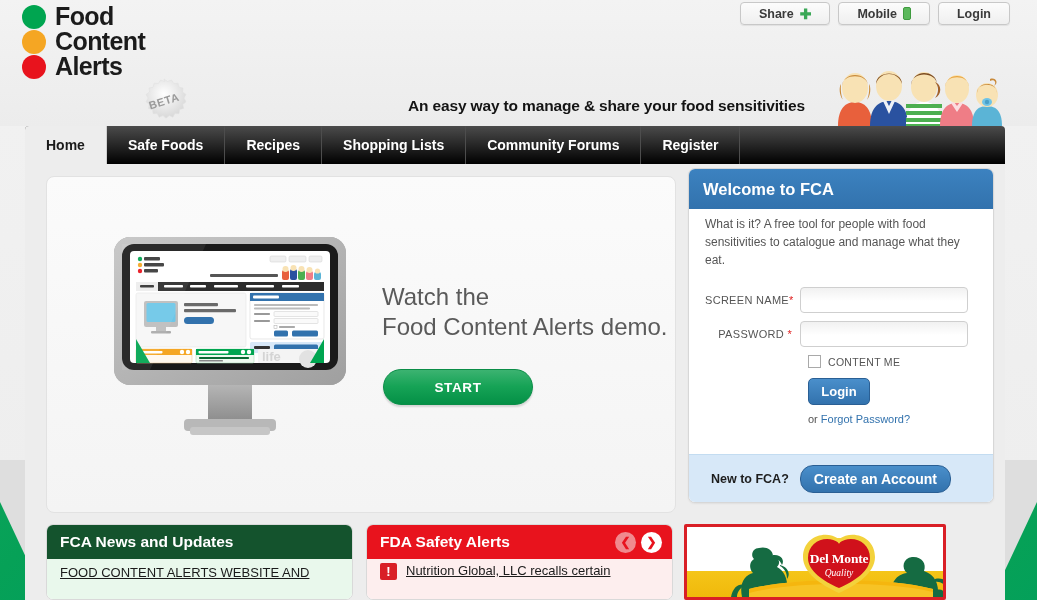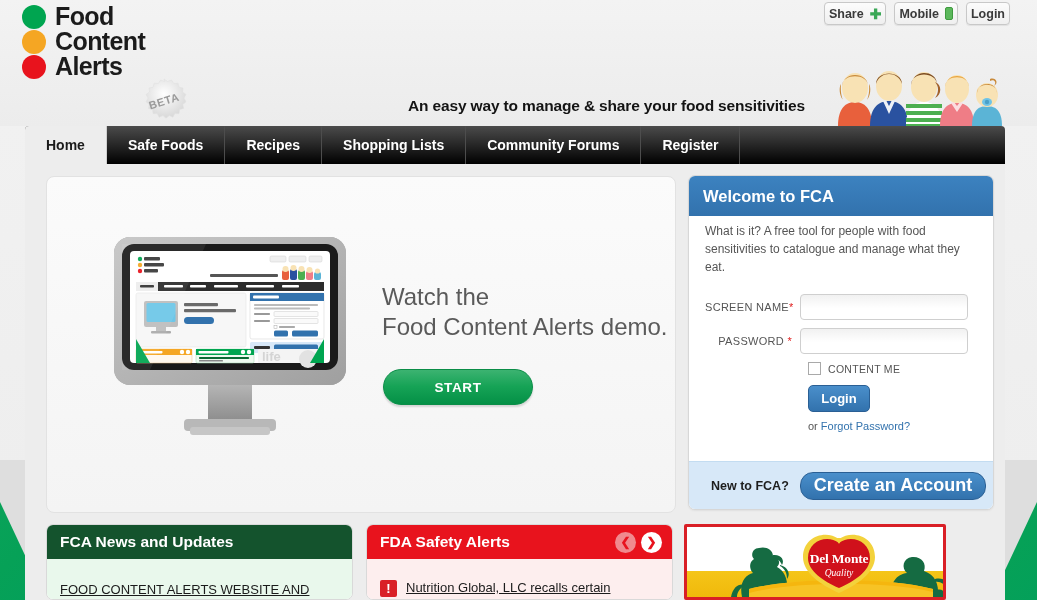--- a/index.html
+++ b/index.html
@@ -66,21 +66,21 @@
     white-space: nowrap;
   }
 
   
   #topbuttons {
     position: absolute; right: 27px; top: 2px;
     display: flex; gap: 8px;
   }
   .topbtn {
     display: flex; align-items: center; gap: 6px;
-    height: 23px; padding: 0 4px;
+    height: 23px; padding: 0 18px;
     border: 1px solid #c8c8c8; border-radius: 4px;
     background: linear-gradient(to bottom, #fcfcfc 0%, #efefef 100%);
     font-size: 12.5px; font-weight: bold; color: #3a3a3a;
     cursor: pointer;
     box-shadow: 0 1px 1px rgba(0,0,0,.07);
   }
   .plus-icon { color: #3aa856; font-size: 14px; font-weight: bold; line-height: 1; }
   .phone-icon {
     width: 8px; height: 13px; border-radius: 2px;
     background: #5cb85c; border: 1px solid #3f9b3f;
@@ -146,21 +146,21 @@
     border: 1px solid #0a8d47;
     color: #ffffff; font-size: 13.5px; font-weight: bold;
     letter-spacing: 0.6px;
     display: flex; align-items: center; justify-content: center;
     cursor: pointer;
     box-shadow: 0 2px 2px rgba(0,0,0,.14);
   }
 
   
   #welcome {
-    position: absolute; left: 663px; top: 11px;
+    position: absolute; left: 663px; top: 4px;
     width: 306px; height: 335px;
     background: #ffffff;
     border: 1px solid #d7d7d7;
     border-radius: 7px;
     overflow: hidden;
     box-shadow: 0 1px 2px rgba(0,0,0,.06);
   }
   #welcome-head {
     height: 40px;
     background: linear-gradient(to bottom, #3c82c0 0%, #3272ad 100%);
@@ -218,21 +218,21 @@
     background: #d7e8f8;
     border-top: 1px solid #c3dcf1;
     display: flex; align-items: center; padding-left: 22px; gap: 11px;
   }
   #newto-label { font-size: 12.5px; font-weight: bold; color: #1d1d1d; }
   #create-btn {
     height: 28px; padding: 0 13px;
     border-radius: 13px;
     background: linear-gradient(to bottom, #4a8fcb 0%, #3272ad 100%);
     border: 1px solid #2a5f94;
-    color: #fff; font-size: 18px; font-weight: bold;
+    color: #fff; font-size: 14px; font-weight: bold;
     display: flex; align-items: center;
     cursor: pointer;
   }
 
   
   .panel {
     position: absolute; top: 360px;
     background: #fff;
     border-radius: 7px;
     overflow: hidden;
@@ -251,21 +251,21 @@
     background: #fff;
     border-radius: 2px;
   }
   .panel-head {
     height: 34px; display: flex; align-items: center;
     padding: 0 10px 0 13px;
     color: #fff; font-size: 15.5px; font-weight: bold;
   }
   #news-head { background: #14532d; }
   #fda-head  { background: #e8131d; justify-content: space-between; }
-  .panel-body { padding: 21px 13px 0 13px; }
+  .panel-body { padding: 4px 13px 0 13px; }
   #news-body { background: #e9f8ec; height: 41px; }
   #fda-body  { background: #fdeeee; height: 41px; display: flex; align-items: flex-start; gap: 9px; }
   .panel-link {
     font-size: 13px; color: #1b1b1b; text-decoration: underline;
     cursor: pointer; line-height: 16px;
   }
   .arrows { display: flex; gap: 5px; }
   .arrow {
     width: 21px; height: 21px; border-radius: 50%;
     display: flex; align-items: center; justify-content: center;

